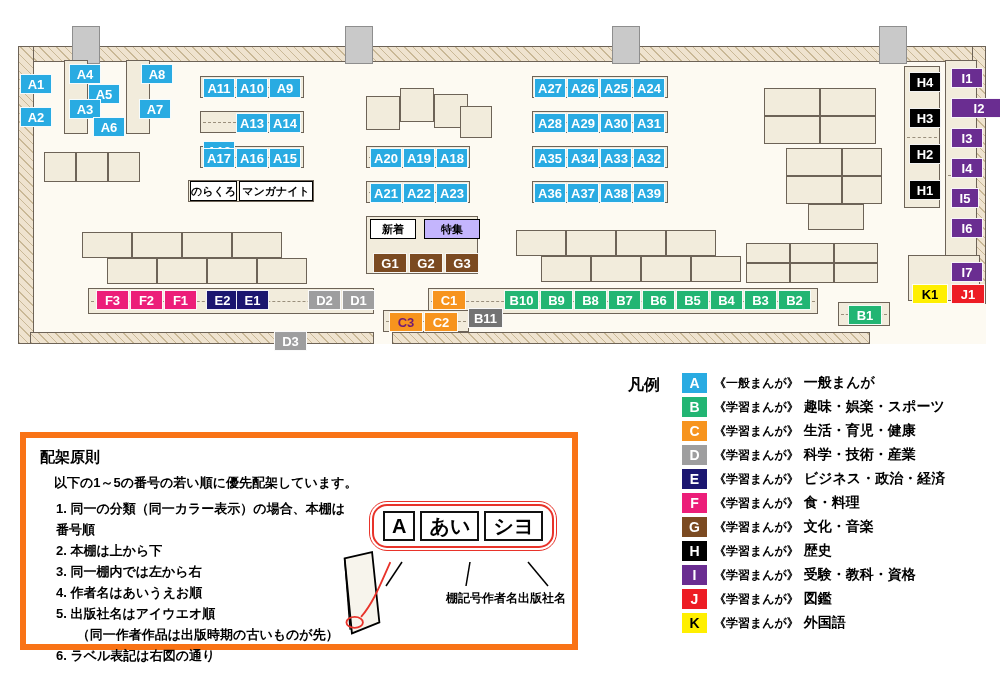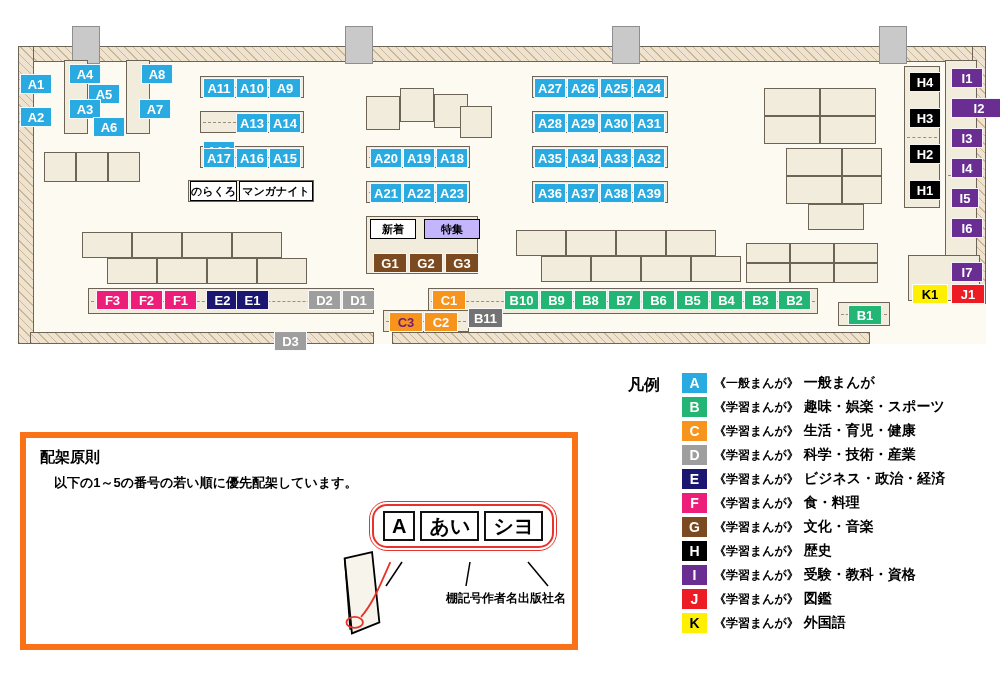--- a/index.html
+++ b/index.html
@@ -200,20 +200,29 @@
       <div class="tag" style="background: rgb(106, 45, 145); color: rgb(255, 255, 255); left: 951px; top: 188px; width: 28px;">I5</div>
       <div class="tag" style="background: rgb(106, 45, 145); color: rgb(255, 255, 255); left: 951px; top: 218px; width: 32px;">I6</div>
       <div class="tag" style="background: rgb(106, 45, 145); color: rgb(255, 255, 255); left: 951px; top: 262px; width: 32px;">I7</div>
       <div class="tag" style="background: rgb(255, 239, 0); color: rgb(0, 0, 0); left: 912px; top: 284px; width: 36px;">K1</div>
       <div class="tag" style="background: rgb(237, 28, 36); color: rgb(255, 255, 255); left: 951px; top: 284px; width: 34px;">J1</div>
     </div>
 
   <div class="principles">
     <div class="p-title">配架原則</div>
     <div class="p-intro">以下の1～5の番号の若い順に優先配架しています。</div>
+    <div class="p-lines" id="p-lines">
+        <div class="p-line">1. 同一の分類（同一カラー表示）の場合、本棚は番号順</div>
+        <div class="p-line">2. 本棚は上から下</div>
+        <div class="p-line">3. 同一棚内では左から右</div>
+        <div class="p-line">4. 作者名はあいうえお順</div>
+        <div class="p-line">5. 出版社名はアイウエオ順</div>
+        <div class="p-line indent">（同一作者作品は出版時期の古いものが先）</div>
+        <div class="p-line">6. ラベル表記は右図の通り</div>
+      </div>
 
     <div class="example">
       <svg class="book" width="64" height="94" viewBox="0 0 70 100">
         <path d="M16 10 L46 3 L54 80 L24 92 Z" fill="#f7f4ec" stroke="#000" stroke-width="2"></path>
         <path d="M16 10 L22 88" stroke="#000" stroke-width="1.5" fill="none"></path>
         <ellipse cx="27" cy="80" rx="9" ry="6" fill="none" stroke="#e8332a" stroke-width="2"></ellipse>
         <path d="M34 74 C 48 58, 56 36, 66 14" stroke="#e8332a" stroke-width="2" fill="none"></path>
       </svg>
       <div class="label-strip">
         <span class="cell">A</span>

